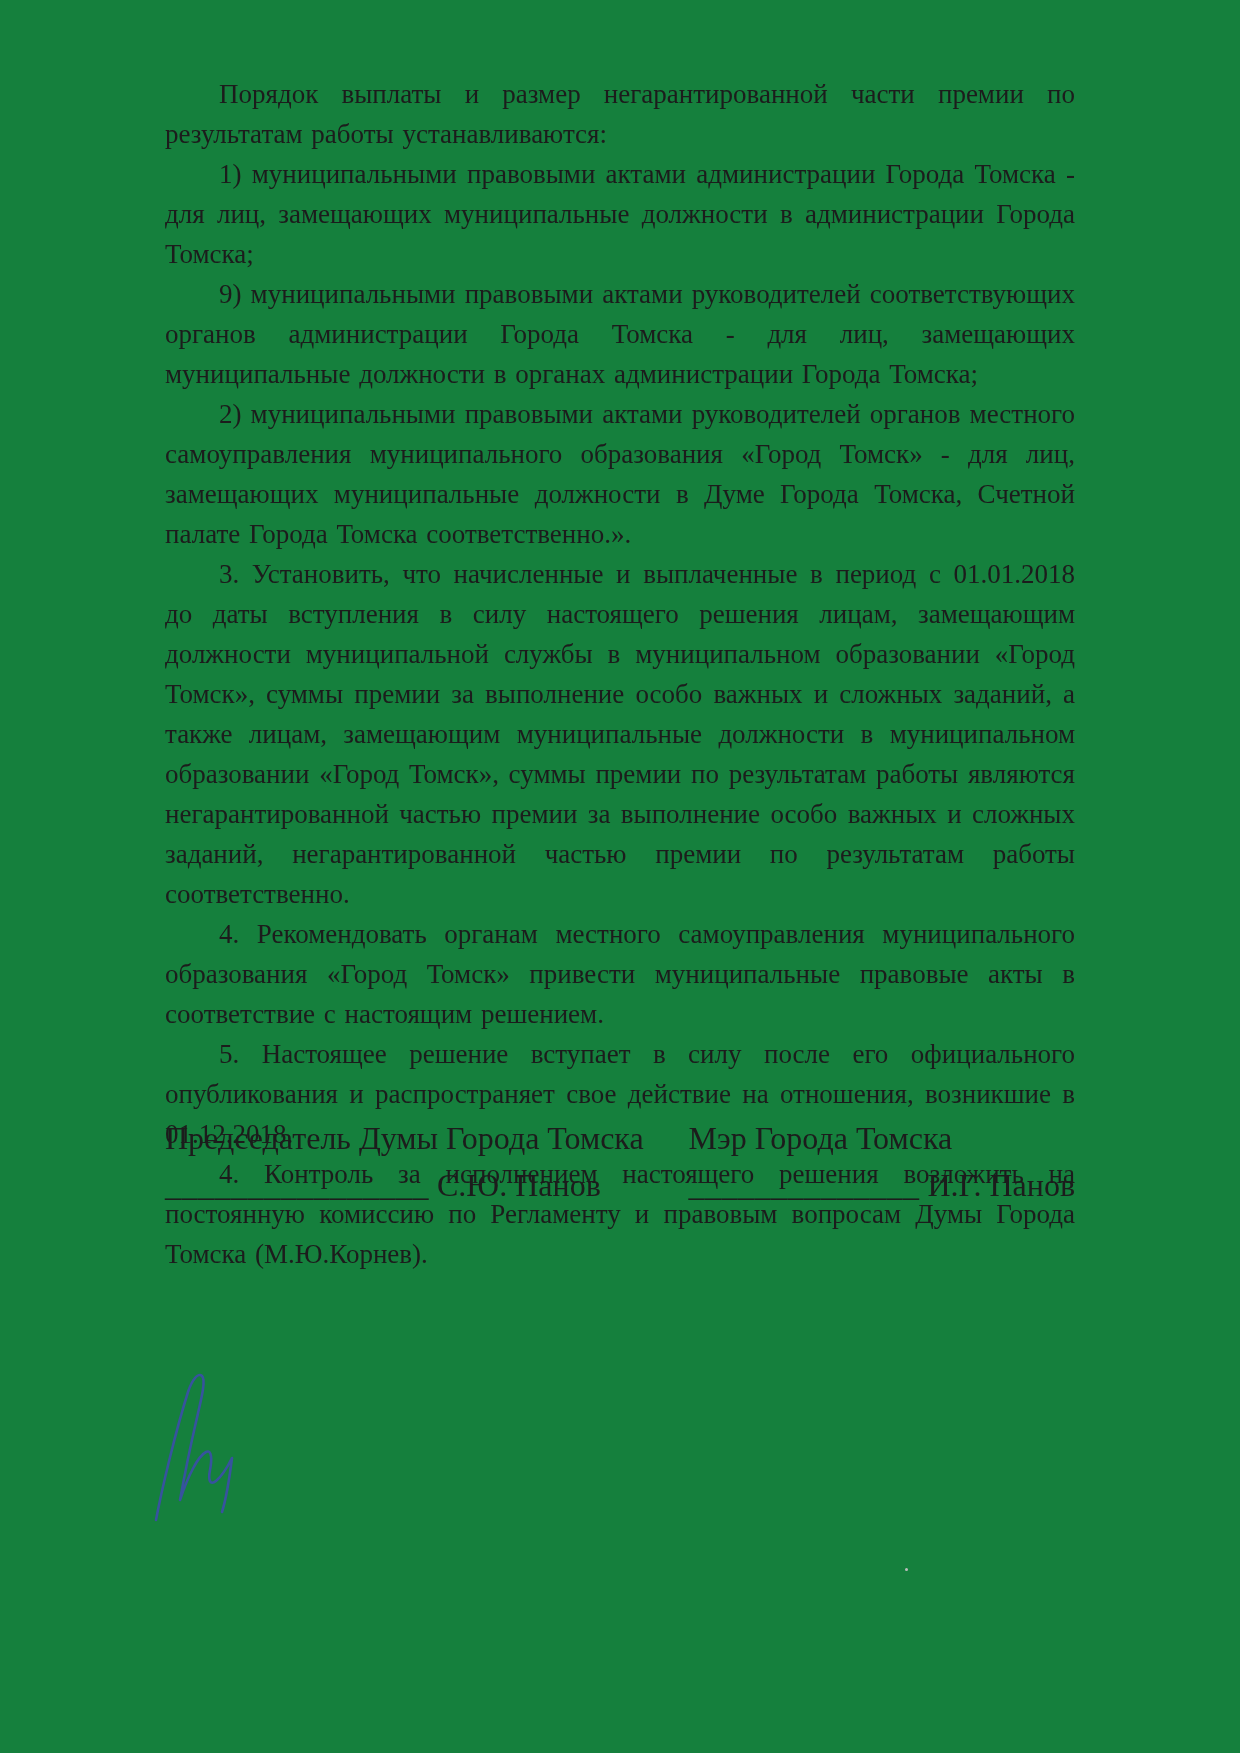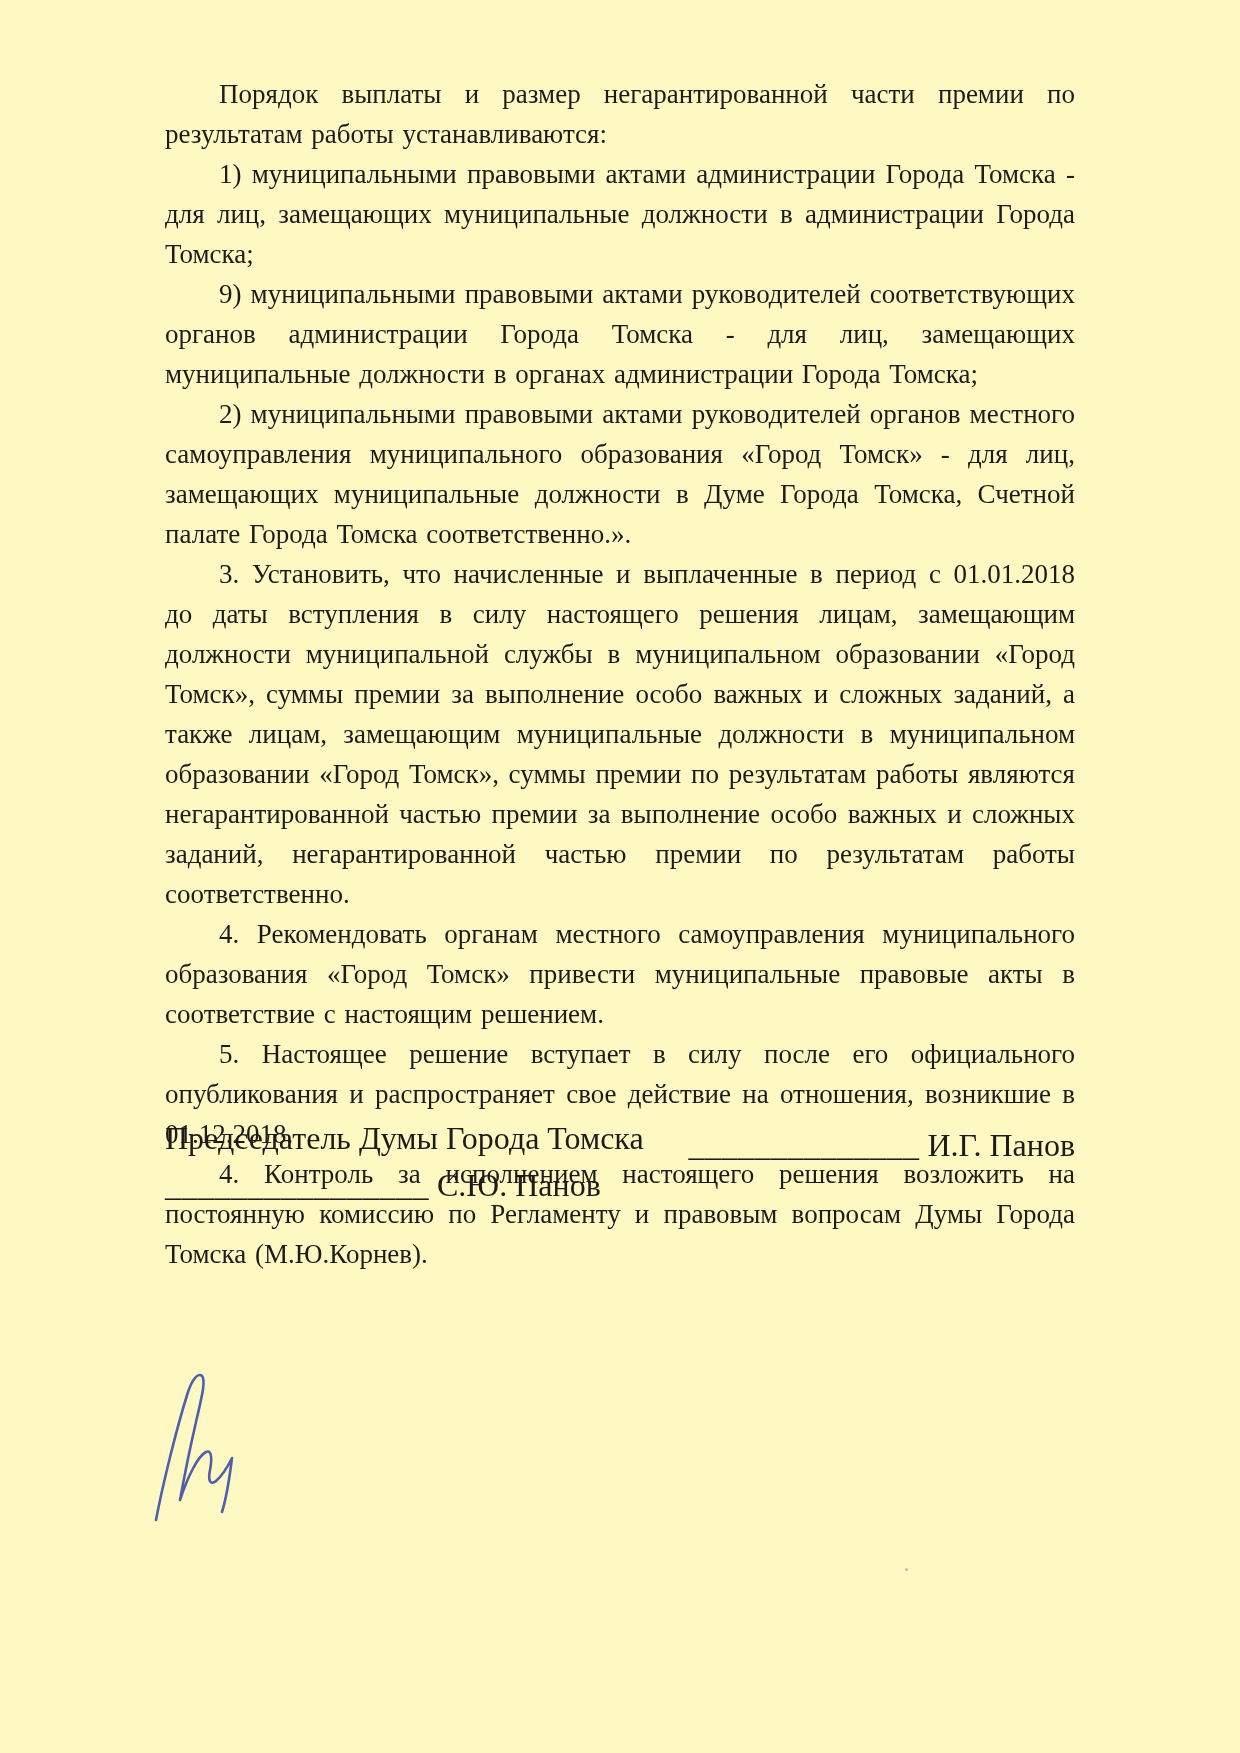--- a/index.html
+++ b/index.html
@@ -5,21 +5,21 @@
   html, body {
     margin: 0;
     padding: 0;
     background: #e8e8e8;
   }
   .page {
     position: relative;
     width: 1240px;
     height: 1753px;
     margin: 0 auto;
-    background: #fef9c3;
+    background: #15803d;
     font-family: "Liberation Serif", "DejaVu Serif", serif;
     color: #1c1c1c;
     overflow: hidden;
   }
   .body-text {
     position: absolute;
     top: 74px;
     left: 165px;
     width: 910px;
     font-size: 27px;
@@ -88,20 +88,21 @@
 
   <div class="sig-block">
     <div class="sig-col">
       <div class="sig-title">Председатель Думы Города Томска</div>
       <div class="sig-line">
         <span class="blank">________________</span>
         <span>С.Ю. Панов</span>
       </div>
     </div>
     <div class="sig-col right">
+      <div class="sig-title">Мэр Города Томска</div>
       <div class="sig-line">
         <span class="blank">______________</span>
         <span>И.Г. Панов</span>
       </div>
     </div>
   </div>
 
   <svg class="hand-sign" viewBox="0 0 115 170" fill="none" xmlns="http://www.w3.org/2000/svg">
     <path stroke-width="2.6" stroke-linecap="round" stroke-linejoin="round" opacity="0.9" d="M 14 162
              C 20 130, 34 72, 46 34

